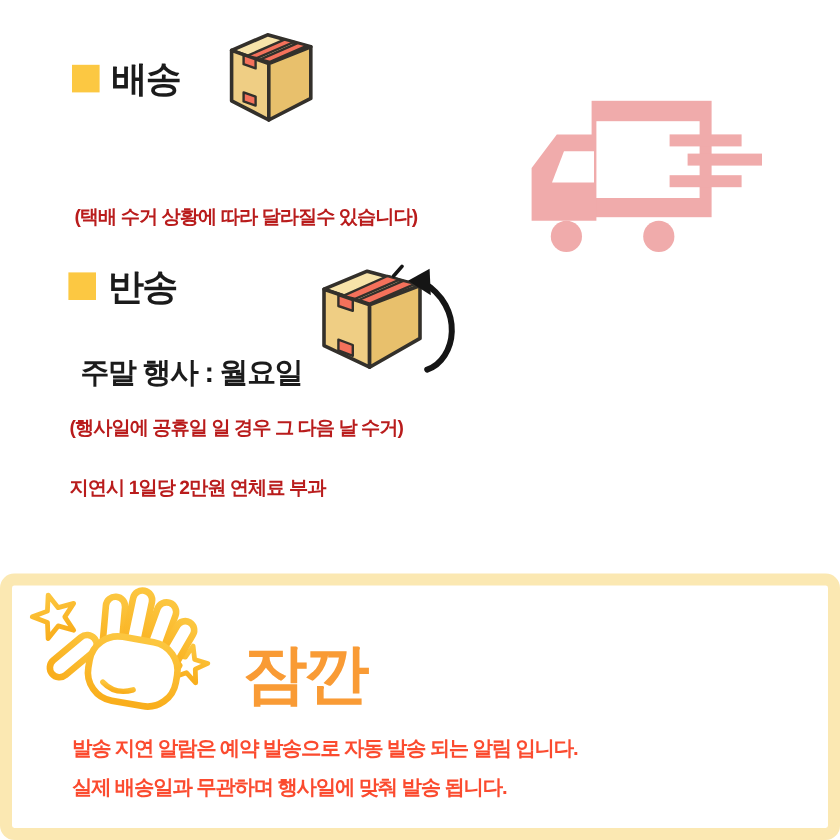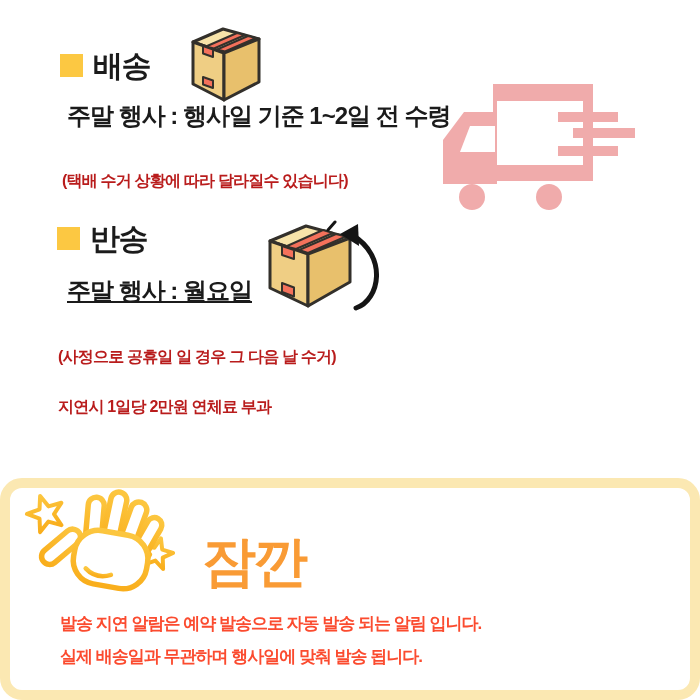--- a/index.html
+++ b/index.html
@@ -15,28 +15,28 @@
   .s1-bullet{left:60px;top:54px;}
   .s1-title{left:93px;top:46px;}
   .box1-svg{position:absolute;left:181px;top:26px;}
   .s1-line0{left:67px;top:100px;}
   .s1-line1{left:67px;top:134px;}
   .s1-note{left:62px;top:171px;}
   .truck-svg{position:absolute;left:440px;top:80px;}
   .s2-bullet{left:57px;top:227px;}
   .s2-title{left:90px;top:219px;}
   .box2-svg{position:absolute;left:256px;top:220px;}
-  .s2-line0{left:67px;top:275px;text-decoration:underline;}
+  .s2-line0{left:67px;top:294px;}
   .s2-line1{left:67px;top:315px;}
   .s2-note0{left:58px;top:347px;}
   .s2-note1{left:58px;top:372px;}
   .s2-note2{left:58px;top:397px;}
   .callout{
     position:absolute;left:0;top:478px;width:700px;height:222px;box-sizing:border-box;
-    border:10px solid var(--callout-border);border-radius:22px;background:#fff;
+    border:10px solid var(--callout-border);border-radius:12px;background:#fff;
   }
   .hand-svg{position:absolute;left:14px;top:0px;}
   .notice-title{position:absolute;left:192px;top:38px;margin:0;font-size:54px;font-weight:800;letter-spacing:-2px;color:var(--notice-orange);white-space:nowrap;}
   .alert-line{font-size:17px;font-weight:700;letter-spacing:-1px;color:var(--alert-red);}
   .n-line0{left:50px;top:124px;}
   .n-line1{left:50px;top:157px;}
 </style>
 </head>
 <body>
 
@@ -52,21 +52,20 @@
       <polygon points="43,27 78,13 78,56 43,74" fill="var(--box-side)"></polygon>
     </g>
     <g stroke="var(--outline-dark)" stroke-width="2" stroke-linejoin="round" fill="var(--tape-red)">
       <polygon points="56,7 64,9 33,22.5 25,20.5"></polygon>
       <polygon points="67,10 75,12 44,25.5 36,23.5"></polygon>
       <polygon points="22,20 32,23.5 32,31 22,27.5"></polygon>
       <polygon points="22,51 32,54.5 32,62 22,58.5"></polygon>
     </g>
   </svg>
 
-  <div class="abs body-line s1-line0">주말 행사 : 행사일 기준 1~2일 전 수령</div>
   <div class="abs note-line s1-note">(택배 수거 상황에 따라 달라질수 있습니다)</div>
 
   <svg class="truck-svg" width="200" height="132" viewBox="0 0 200 132">
     <g fill="var(--truck-pink)">
       <rect x="53" y="4" width="100" height="97"></rect>
       <path d="M57,32 L57,104 L3,104 L3,60 L24,32 Z"></path>
     </g>
     <rect x="57" y="21" width="86" height="64" fill="#fff"></rect>
     <polygon points="30,46 55,46 55,72 20,72" fill="#fff"></polygon>
     <g fill="var(--truck-pink)">
@@ -92,21 +91,21 @@
       <polygon points="80,14 90,16.5 52,33 43,30"></polygon>
       <polygon points="26,26 38,30 38,39 26,35"></polygon>
       <polygon points="26,63 38,67.5 38,76.5 26,72"></polygon>
     </g>
     <path d="M72,10 L79,2" stroke="var(--arrow-black)" stroke-width="3" stroke-linecap="round" fill="none"></path>
     <path d="M100,88 C124,80 132,36 96,15" stroke="var(--arrow-black)" stroke-width="5" stroke-linecap="round" fill="none"></path>
     <polygon points="84,14 102,4 103,26" fill="var(--arrow-black)"></polygon>
   </svg>
 
   <div class="abs body-line s2-line0">주말 행사 : 월요일</div>
-  <div class="abs note-line s2-note0">(사정으로 공휴일 일 경우 그 다음 날 수거)</div>
+  <div class="abs note-line s2-note0">(행사일에 공휴일 일 경우 그 다음 날 수거)</div>
   <div class="abs note-line s2-note2">지연시 1일당 2만원 연체료 부과</div>
 
   <div class="callout">
 
     <svg class="hand-svg" width="168" height="120" viewBox="0 0 168 120">
       <defs>
         <linearGradient id="goldgrad" x1="0" y1="0" x2="0" y2="1">
           <stop offset="0" stop-color="var(--hand-gold-light)"></stop>
           <stop offset="1" stop-color="var(--hand-gold)"></stop>
         </linearGradient>

